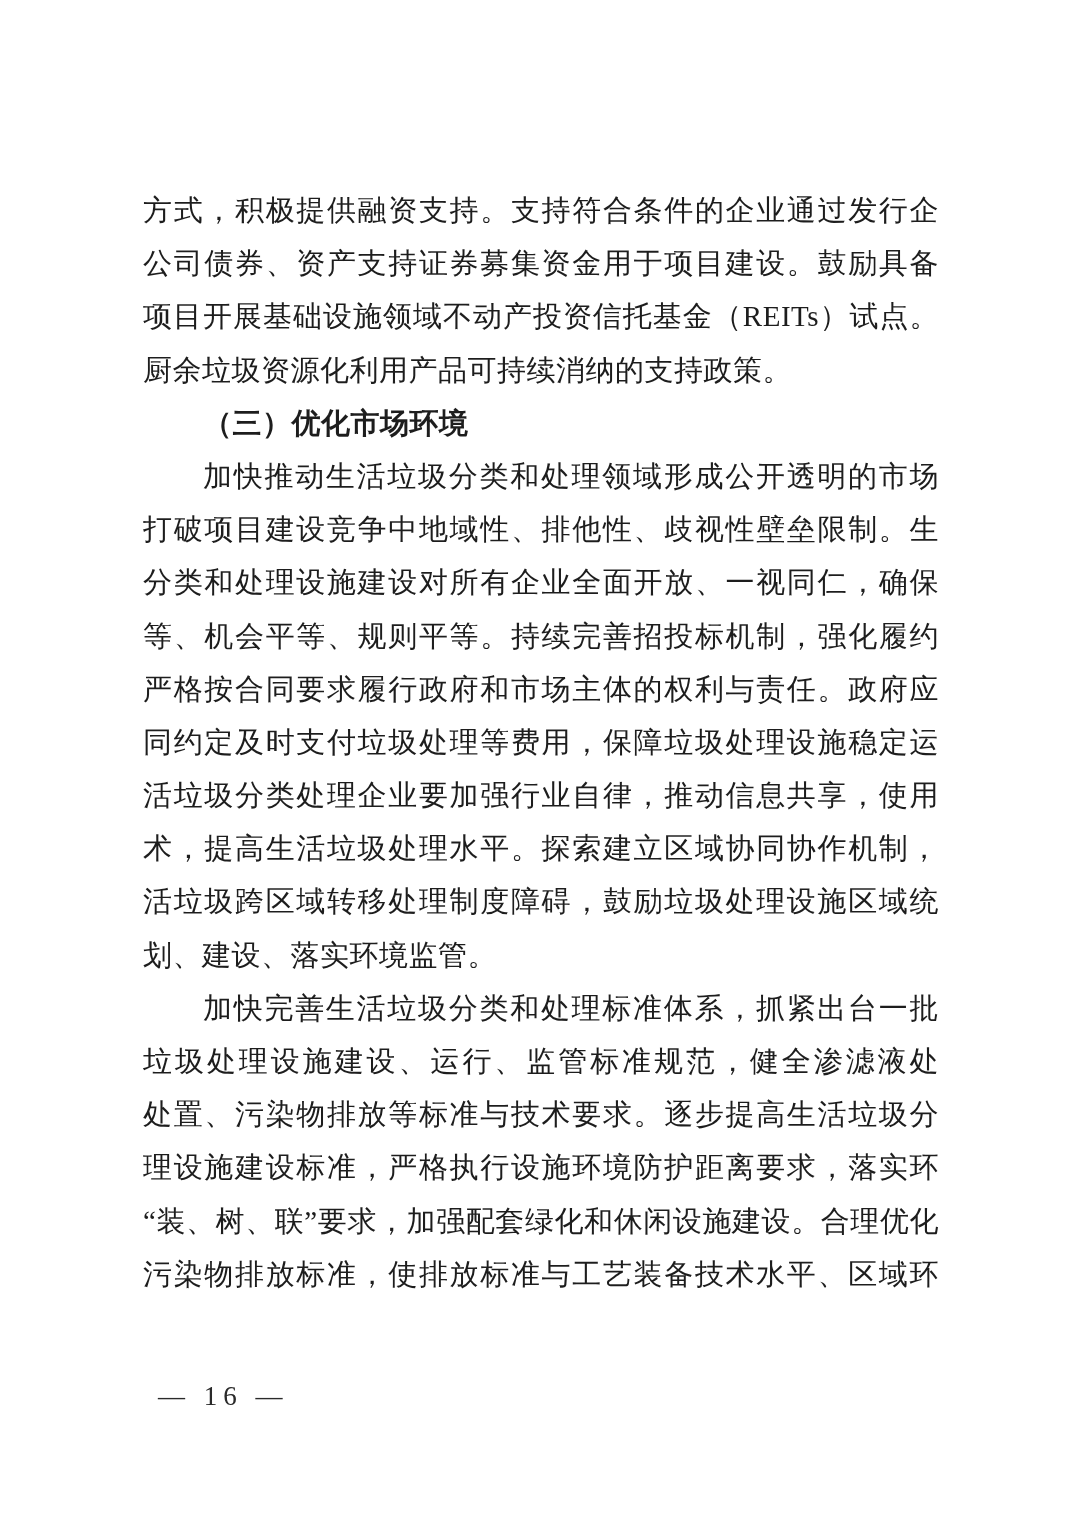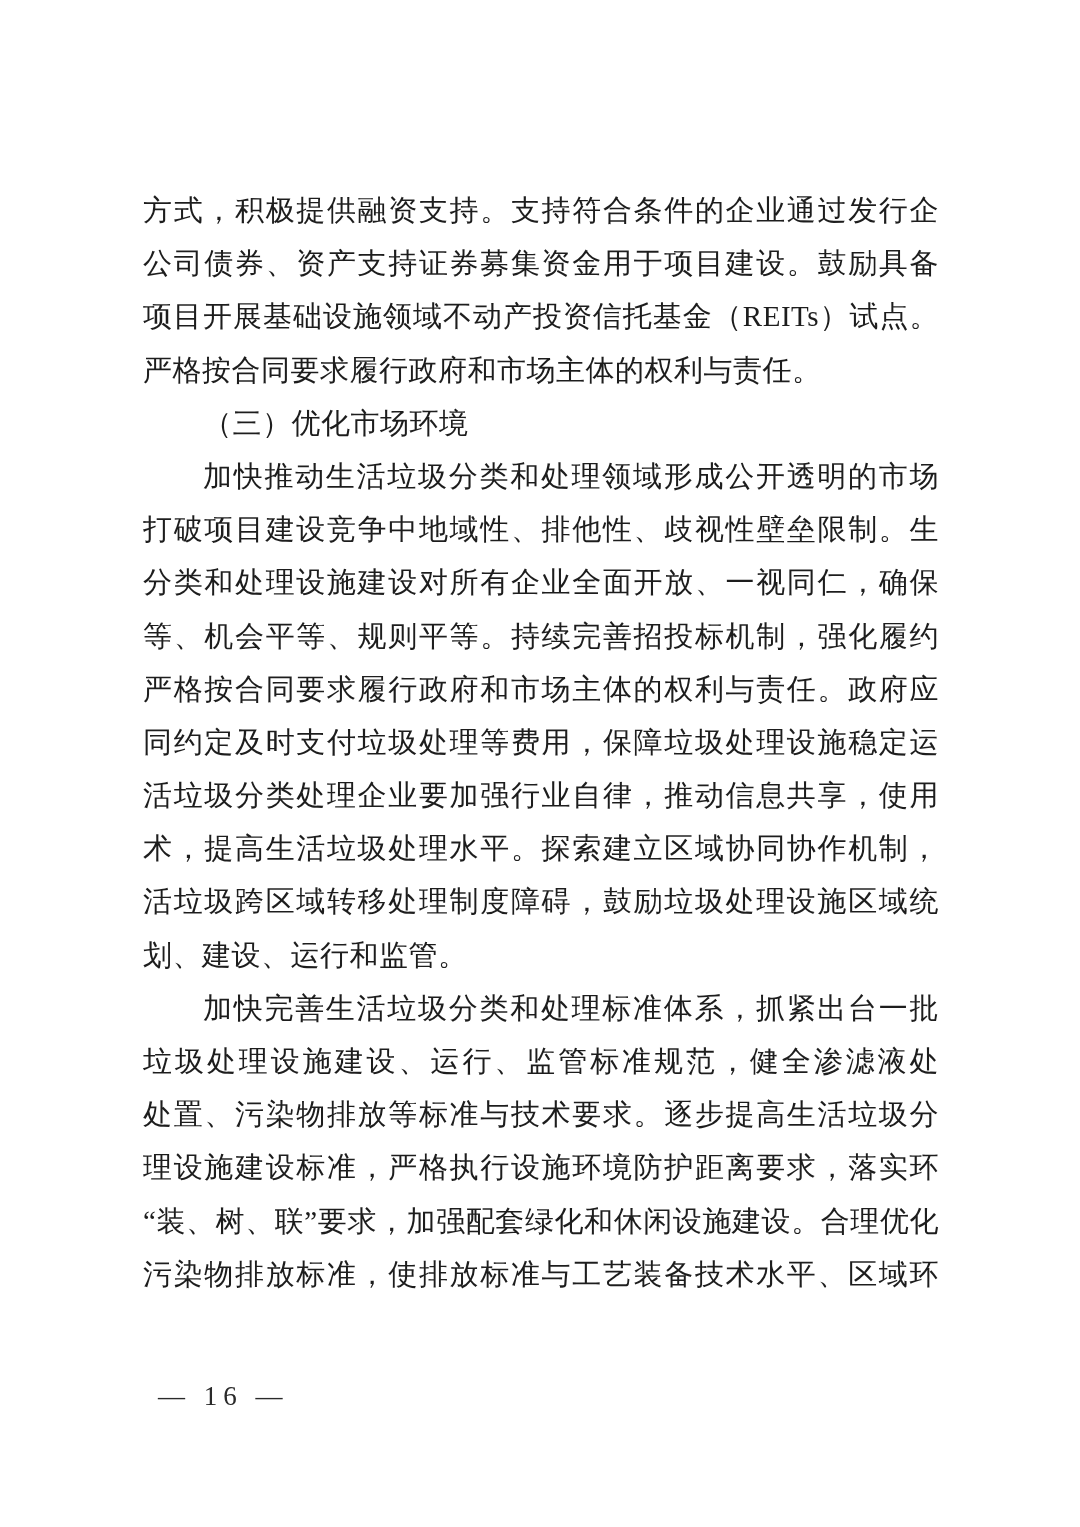--- a/index.html
+++ b/index.html
@@ -32,21 +32,21 @@
   }
   .line.justify {
     text-align: justify;
     text-align-last: justify;
     text-justify: inter-character;
   }
   .line.indent {
     text-indent: 60px;
   }
   .line.heading {
-    font-weight: normal;
+    font-weight: bold;
   }
   .footer {
     position: absolute;
     left: 158px;
     top: 1381px;
     font-family: "Liberation Serif", "DejaVu Serif", serif;
     font-size: 27px;
     color: #2a2a2a;
     letter-spacing: 6px;
     text-align: center;
@@ -54,32 +54,32 @@
 </style>
 </head>
 <body>
 
 <div class="page">
   <div class="text-block">
 
   <div class="line justify">方式，积极提供融资支持。支持符合条件的企业通过发行企业债券、</div>
       <div class="line justify">公司债券、资产支持证券募集资金用于项目建设。鼓励具备条件的</div>
       <div class="line justify">项目开展基础设施领域不动产投资信托基金（REITs）试点。完善</div>
-      <div class="line">严格按合同要求履行政府和市场主体的权利与责任。</div>
+      <div class="line">厨余垃圾资源化利用产品可持续消纳的支持政策。</div>
       <div class="line indent heading">（三）优化市场环境</div>
       <div class="line indent justify">加快推动生活垃圾分类和处理领域形成公开透明的市场环境，</div>
       <div class="line justify">打破项目建设竞争中地域性、排他性、歧视性壁垒限制。生活垃圾</div>
       <div class="line justify">分类和处理设施建设对所有企业全面开放、一视同仁，确保权利平</div>
       <div class="line justify">等、机会平等、规则平等。持续完善招投标机制，强化履约意识，</div>
       <div class="line justify">严格按合同要求履行政府和市场主体的权利与责任。政府应按照合</div>
       <div class="line justify">同约定及时支付垃圾处理等费用，保障垃圾处理设施稳定运行。生</div>
       <div class="line justify">活垃圾分类处理企业要加强行业自律，推动信息共享，使用先进技</div>
       <div class="line justify">术，提高生活垃圾处理水平。探索建立区域协同协作机制，消除生</div>
       <div class="line justify">活垃圾跨区域转移处理制度障碍，鼓励垃圾处理设施区域统筹规</div>
-      <div class="line">划、建设、运行和监管。</div>
+      <div class="line">划、建设、落实环境监管。</div>
       <div class="line indent justify">加快完善生活垃圾分类和处理标准体系，抓紧出台一批急需的</div>
       <div class="line justify">垃圾处理设施建设、运行、监管标准规范，健全渗滤液处理、飞灰</div>
       <div class="line justify">处置、污染物排放等标准与技术要求。逐步提高生活垃圾分类和处</div>
       <div class="line justify">理设施建设标准，严格执行设施环境防护距离要求，落实环境监管</div>
       <div class="line justify">“装、树、联”要求，加强配套绿化和休闲设施建设。合理优化调整</div>
       <div class="line justify">污染物排放标准，使排放标准与工艺装备技术水平、区域环境容量</div>
     </div>
   <div class="footer">— 16 —</div>
 </div>
 

